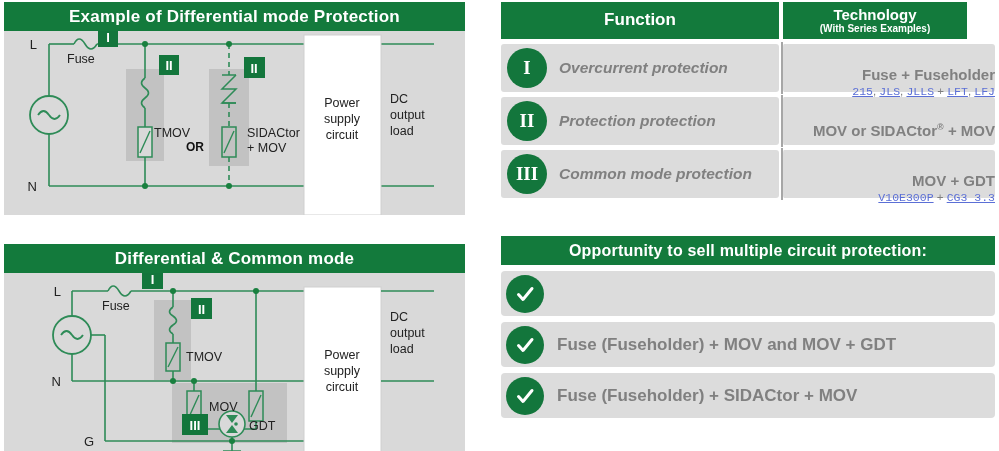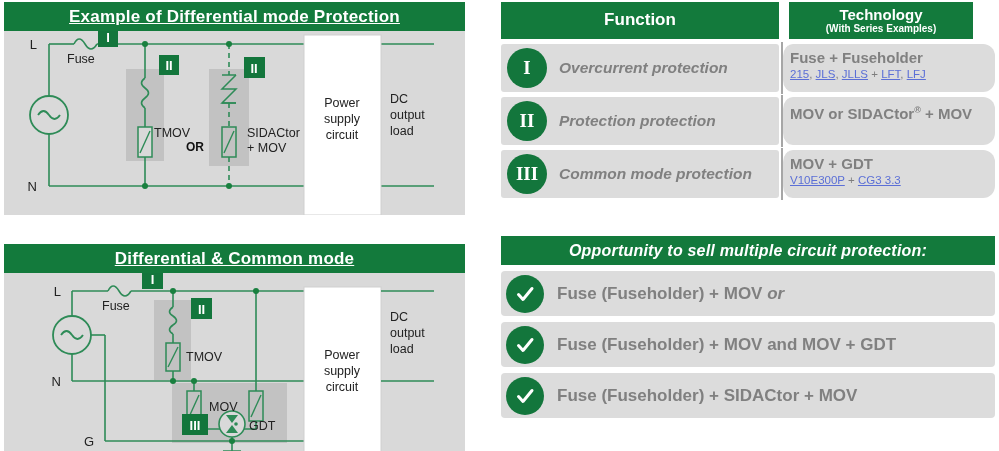--- a/index.html
+++ b/index.html
@@ -23,32 +23,32 @@
   .diagram-body {
     background: #d9d9d9;
     position: relative;
   }
 
   
   .diagram-panel { position: absolute; left: 4px; width: 461px; }
   #panel-top { top: 2px; }
   #panel-bottom { top: 244px; }
   .diagram-panel .panel-header {
-    height: 29px; line-height: 29px; font-size: 17px; text-decoration: underline;
+    height: 29px; line-height: 29px; font-size: 17px;
   }
   #panel-top .diagram-body { height: 184px; }
   #panel-bottom .diagram-body { height: 184px; }
 
   .svgwrap { position:absolute; left:0; top:0; width:100%; height:100%; }
 
   
   #tech-table {
     position: absolute; left: 501px; top: 2px; width: 494px;
   }
-  .th-row { display: flex; gap: 10px; }
+  .th-row { display: flex; gap: 4px; }
   .th-cell {
     background: #137a3c; color: #fff; text-align: center;
     font-weight: bold; padding: 4px 0 5px;
   }
   .th-func { width: 278px; font-size: 17px; line-height: 28px; height: 37px;}
   .th-tech { width: 184px; height: 37px; }
   .th-tech .t1 { font-size: 15px; font-weight: bold; line-height: 17px; display:block;}
   .th-tech .t2 { font-size: 10px; font-weight: bold; line-height: 12px; display:block;}
 
   .tr { display: flex; gap: 2px; margin-top: 5px; height: 48px; }
@@ -60,37 +60,37 @@
     width: 40px; height: 40px; border-radius: 50%;
     background: #13763c; color: #fff;
     display: flex; align-items: center; justify-content: center;
     font-family: "Liberation Serif", serif;
     font-weight: bold; font-size: 19px; margin-left: 6px; flex: none;
   }
   .fn-label {
     margin-left: 12px; color: #808080; font-weight: bold; font-size: 15.5px; font-style: italic;
   }
   .tech-cell {
-    width: 214px; background: #dcdcdc; border-radius: 12px;
+    width: 214px; background: #dcdcdc; border-radius: 3px;
     border-left: 2px solid #ffffff;
-    padding: 5px 0 0 7px; position: relative;
+    padding: 22px 0 0 7px; position: relative; text-align: right;
   }
   .tech-cell:before{
     content:""; position:absolute; left:-2px; top:-2px; bottom:-2px; width:2px;
     background:#a6a6a6;
   }
   .tech-main { color: #808080; font-weight: bold; font-size: 15px; line-height: 17px; }
   .tech-main sup { font-size: 9px; }
   .tech-sub { font-size: 11.5px; line-height: 15px; color: #7d7d7d; margin-top: 1px; }
-  .tech-sub a { color: #5b6fd6; text-decoration: underline; }
+  .tech-sub a { color: #5b6fd6; text-decoration: underline; font-family: Liberation Mono, monospace; }
 
   
   #opp { position: absolute; left: 501px; top: 236px; width: 494px; }
   #opp .panel-header {
-    height: 29px; line-height: 29px; font-size: 16px; width: 494px; font-style: italic;
+    height: 29px; line-height: 29px; font-size: 16px; width: 494px;
   }
   .opp-row {
     display: flex; align-items: center; height: 45px; margin-top: 6px;
     background: #dcdcdc; border-radius: 4px; position: relative;
   }
   .check {
     width: 38px; height: 38px; border-radius: 50%; background: #13763c;
     display: flex; align-items: center; justify-content: center;
     margin-left: 5px; flex: none;
   }
@@ -305,21 +305,20 @@
 
   <div id="opp">
     <div class="panel-header">Opportunity to sell multiple circuit protection:</div>
 
     <div class="opp-row">
       <div class="check">
         <svg width="22" height="22" viewBox="0 0 22 22" aria-hidden="true">
             <path d="M4.5,11.5 L9,16.5 L18,5.5" stroke="#ffffff" stroke-width="3" fill="none" stroke-linecap="round" stroke-linejoin="round"></path>
           </svg>
       </div>
-      <div class="opp-label"><span>Fuse (Fuseholder) + MOV </span><i>or</i></div>
     </div>
 
     <div class="opp-row">
       <div class="check">
         <svg width="22" height="22" viewBox="0 0 22 22" aria-hidden="true">
             <path d="M4.5,11.5 L9,16.5 L18,5.5" stroke="#ffffff" stroke-width="3" fill="none" stroke-linecap="round" stroke-linejoin="round"></path>
           </svg>
       </div>
       <div class="opp-label"><span>Fuse (Fuseholder) + MOV and MOV + GDT</span><i></i></div>
     </div>

